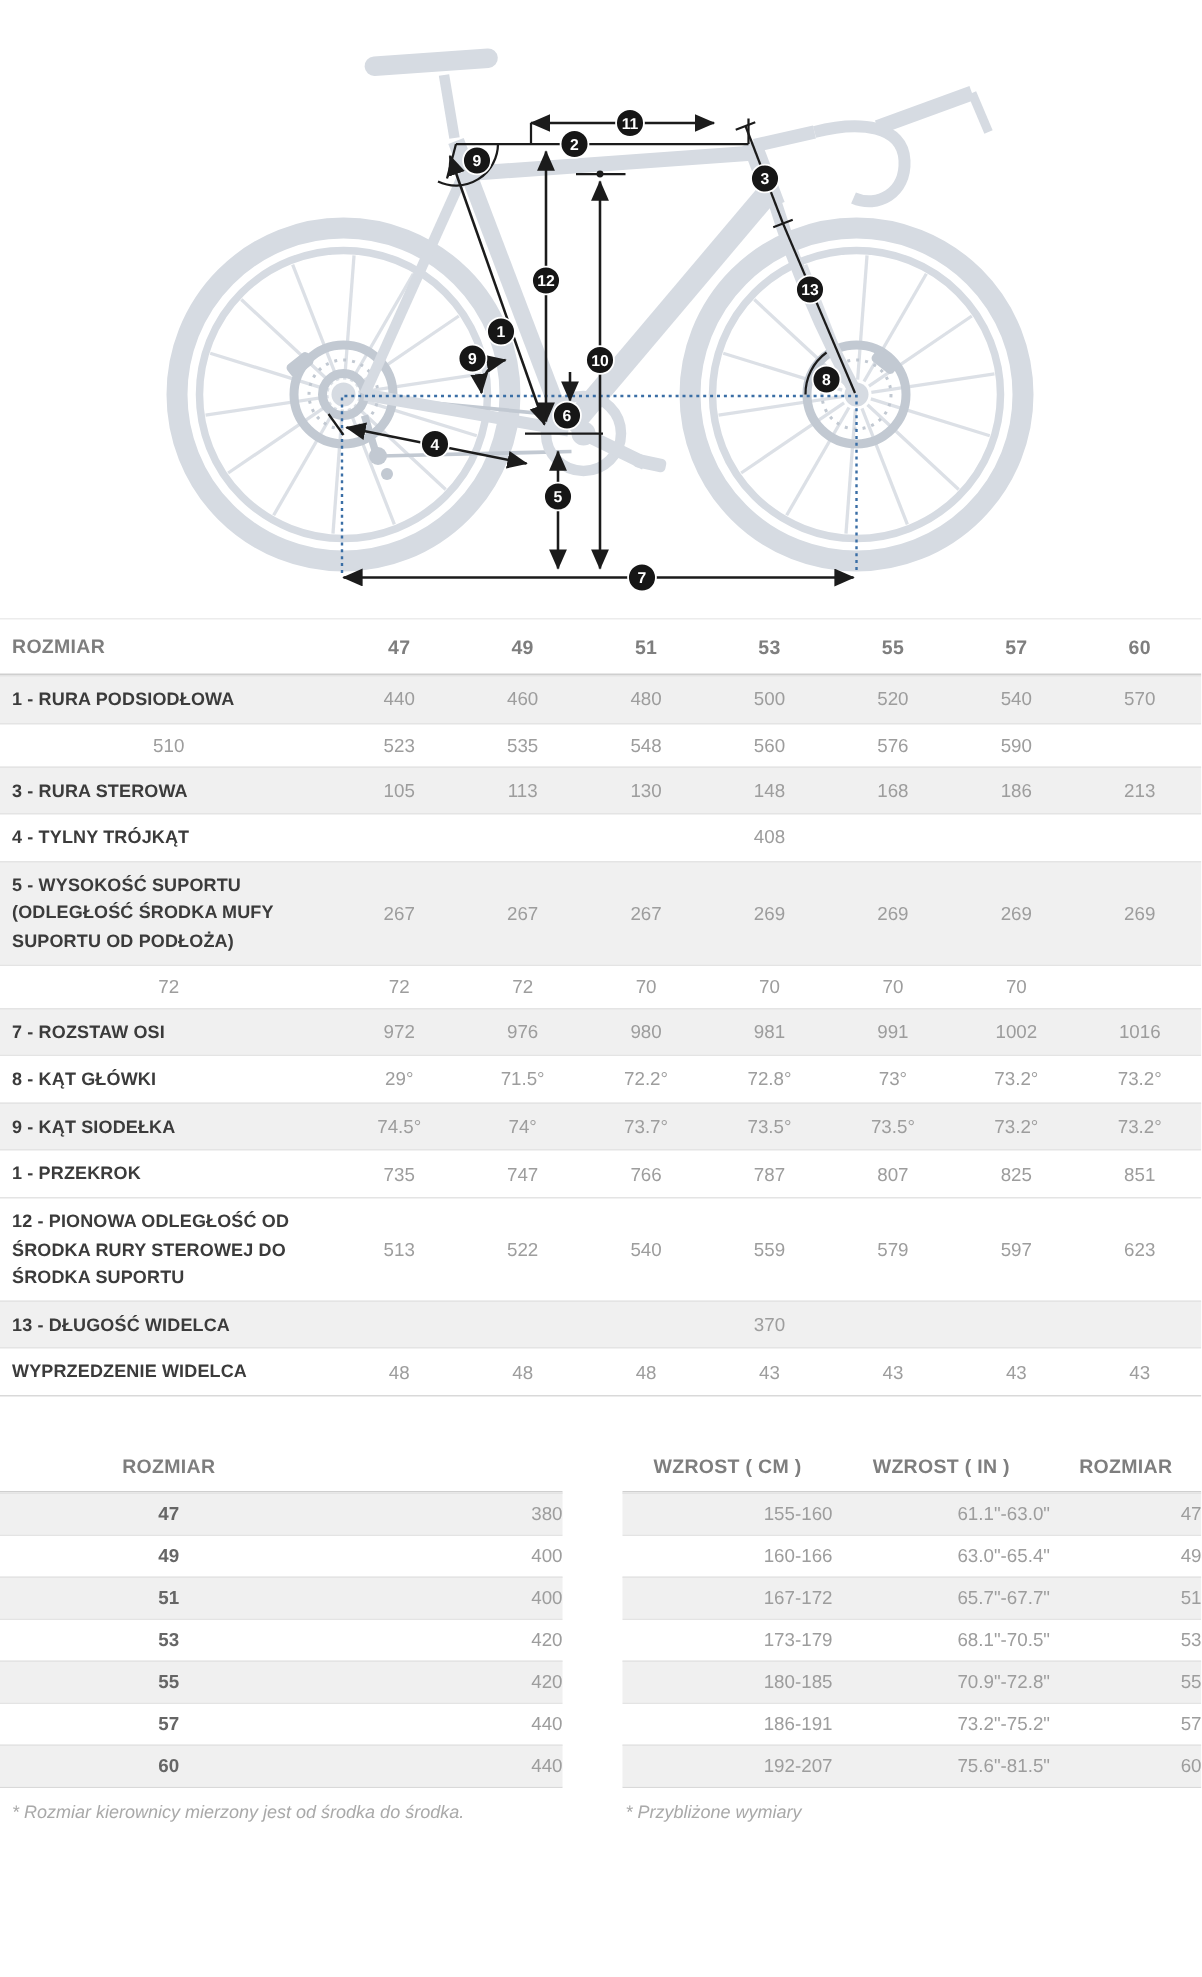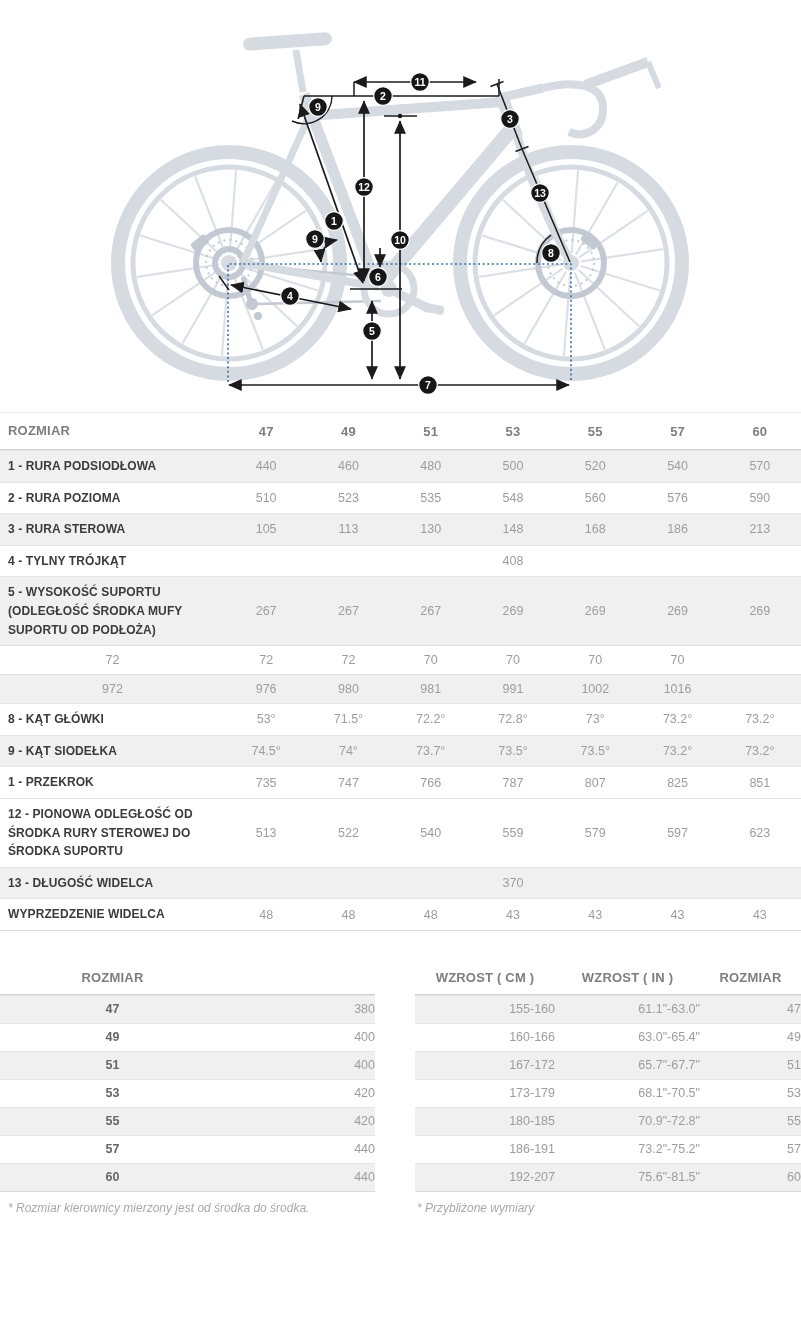--- a/index.html
+++ b/index.html
@@ -274,21 +274,20 @@
         <div class="g-label">1 - RURA PODSIODŁOWA</div>
         <div class="g-val">440</div>
         <div class="g-val">460</div>
         <div class="g-val">480</div>
         <div class="g-val">500</div>
         <div class="g-val">520</div>
         <div class="g-val">540</div>
         <div class="g-val">570</div>
       </div>
       <div class="g-row">
-        <div class="g-label">2 - RURA POZIOMA</div>
         <div class="g-val">510</div>
         <div class="g-val">523</div>
         <div class="g-val">535</div>
         <div class="g-val">548</div>
         <div class="g-val">560</div>
         <div class="g-val">576</div>
         <div class="g-val">590</div>
       </div>
       <div class="g-row striped">
         <div class="g-label">3 - RURA STEROWA</div>
@@ -323,31 +322,32 @@
       <div class="g-row">
         <div class="g-val">72</div>
         <div class="g-val">72</div>
         <div class="g-val">72</div>
         <div class="g-val">70</div>
         <div class="g-val">70</div>
         <div class="g-val">70</div>
         <div class="g-val">70</div>
       </div>
       <div class="g-row striped">
+        <div class="g-label">7 - ROZSTAW OSI</div>
         <div class="g-val">972</div>
         <div class="g-val">976</div>
         <div class="g-val">980</div>
         <div class="g-val">981</div>
         <div class="g-val">991</div>
         <div class="g-val">1002</div>
         <div class="g-val">1016</div>
       </div>
       <div class="g-row">
         <div class="g-label">8 - KĄT GŁÓWKI</div>
-        <div class="g-val">53°</div>
+        <div class="g-val">29°</div>
         <div class="g-val">71.5°</div>
         <div class="g-val">72.2°</div>
         <div class="g-val">72.8°</div>
         <div class="g-val">73°</div>
         <div class="g-val">73.2°</div>
         <div class="g-val">73.2°</div>
       </div>
       <div class="g-row striped">
         <div class="g-label">9 - KĄT SIODEŁKA</div>
         <div class="g-val">74.5°</div>

